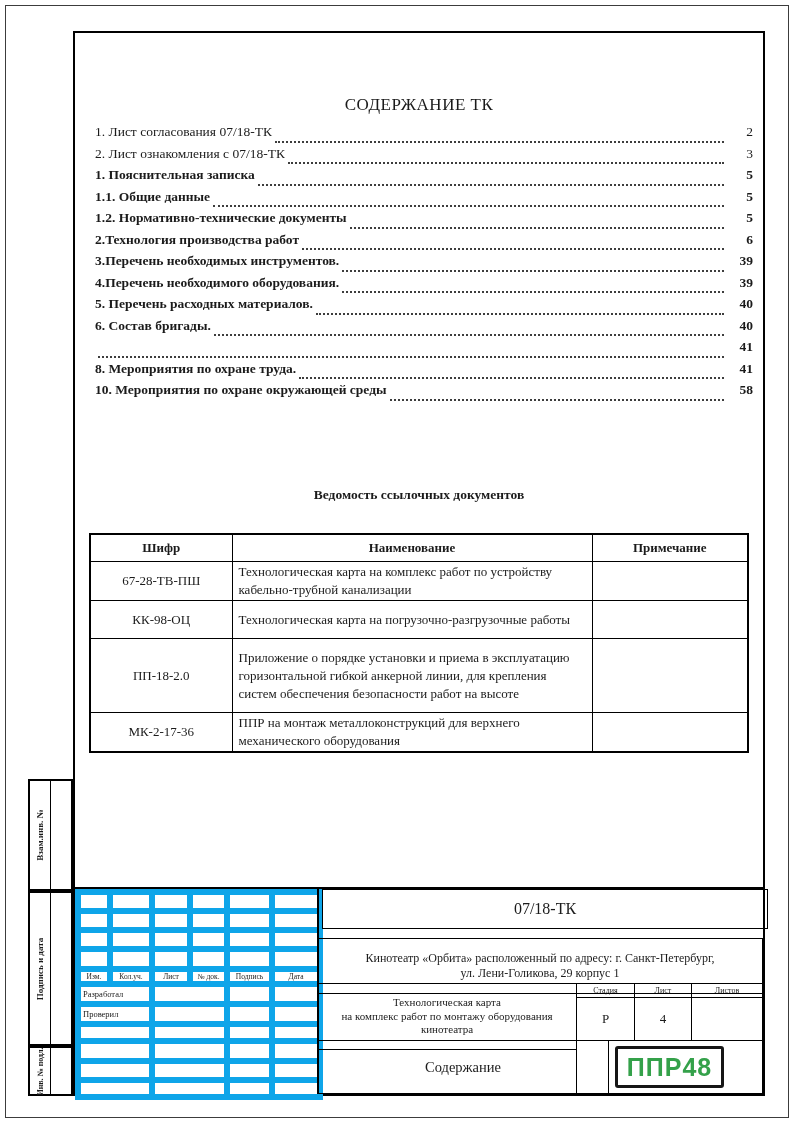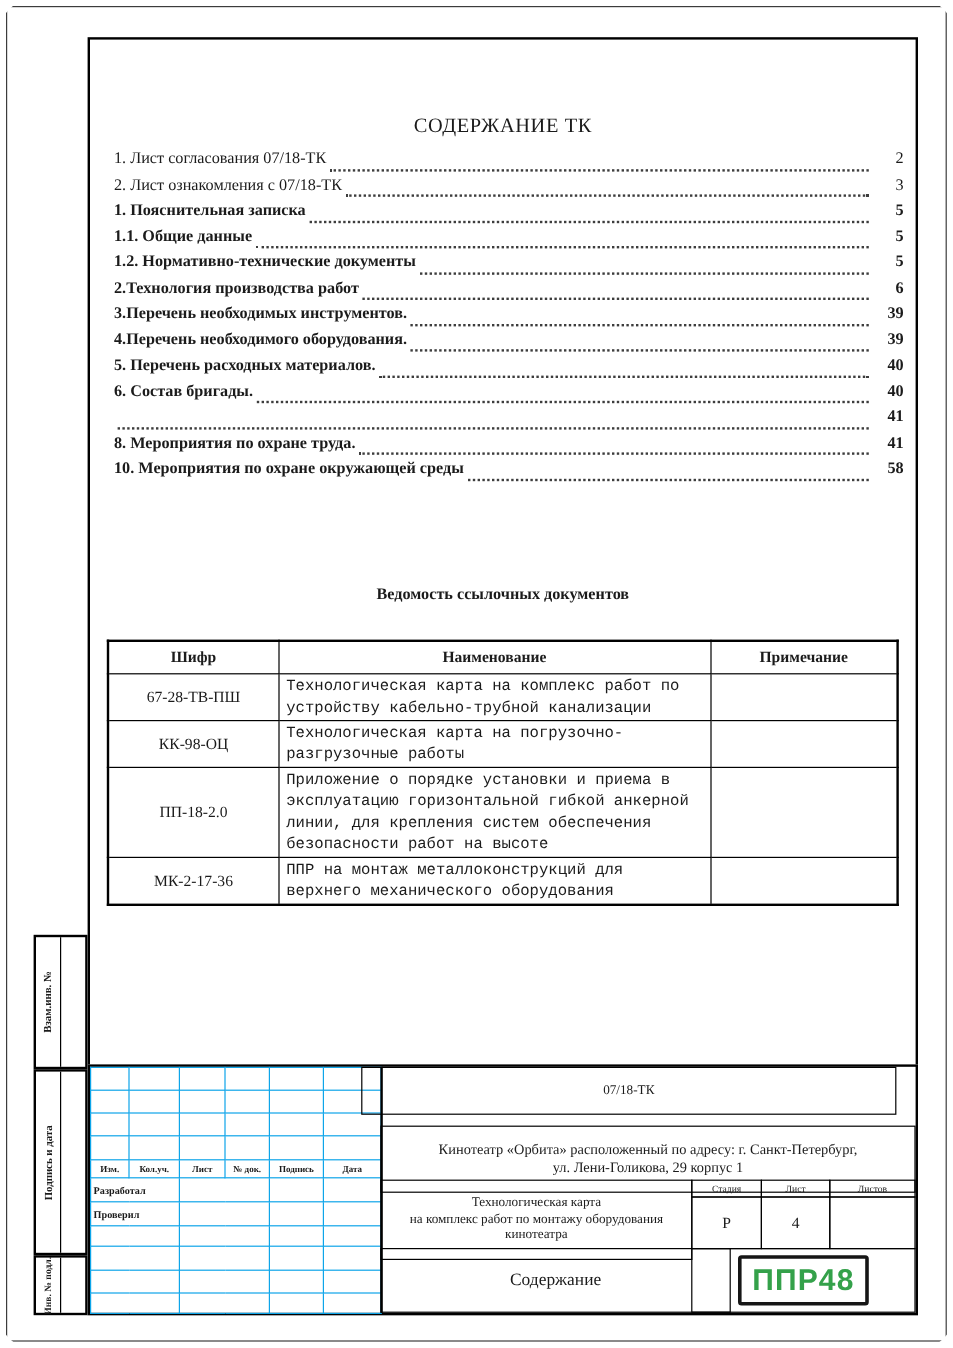--- a/index.html
+++ b/index.html
@@ -1,17 +1,17 @@
 <!DOCTYPE html>
 <html><head>
 <meta charset="utf-8">
 <style>
   html,body{margin:0;padding:0;background:#fff;}
   .page{position:relative;width:794px;height:1123px;background:#fff;overflow:hidden;
-        font-family:"Liberation Serif",serif;color:#1b1b1b;border-radius:26px;}
+        font-family:"Liberation Serif",serif;color:#1b1b1b;}
   .outer-border{position:absolute;inset:5px;border:1px solid #3c3c3c;}
   .frame{position:absolute;left:73px;top:31px;width:692px;height:1065px;
          border:2px solid #000;box-sizing:border-box;}
 
   
   .doc-title{position:absolute;left:0;right:0;top:62px;text-align:center;
              font-size:17px;letter-spacing:.5px;}
   .toc{position:absolute;left:20px;right:10px;top:88px;}
   .toc-row{display:flex;align-items:flex-end;height:21.5px;line-height:21.5px;
            font-size:13.5px;white-space:nowrap;}
@@ -21,40 +21,40 @@
   .toc-page{flex:0 0 26px;text-align:right;}
 
   
   .ledger-heading{position:absolute;left:0;right:0;top:454px;text-align:center;
                   font-weight:bold;font-size:13.5px;}
   table.ledger{position:absolute;left:14px;top:500px;width:658px;border-collapse:collapse;
                table-layout:fixed;font-size:13px;border:2px solid #000;}
   table.ledger th,table.ledger td{border:1px solid #000;padding:1px 6px;line-height:18px;}
   table.ledger th{font-weight:bold;text-align:center;height:24px;}
   td.code{text-align:center;vertical-align:middle;}
-  td.name{text-align:left;vertical-align:middle;font-family:Liberation Mono, monospace;}
+  td.name{text-align:left;vertical-align:middle;}
   td.note{vertical-align:middle;}
 
   
   .sb{position:absolute;left:28px;width:45px;border:2px solid #000;box-sizing:border-box;background:#fff;}
   .sb-label{position:absolute;left:0;top:0;bottom:0;width:20px;border-right:1px solid #000;
             display:flex;align-items:center;justify-content:center;}
   .sb-label span{transform:rotate(-90deg);white-space:nowrap;font-weight:bold;font-size:9px;}
 
   
   .stamp{position:absolute;left:-2px;right:-2px;bottom:-2px;height:209px;
          border:2px solid #000;box-sizing:border-box;background:#fff;}
   .stamp-divider{position:absolute;left:242px;top:0;bottom:0;width:2px;background:#000;}
   table.tg{position:absolute;left:0;top:0;width:243px;border-collapse:collapse;table-layout:fixed;}
-  table.tg td{border:1px solid #0ea5e9;padding:0 2px;font-size:8px;overflow:hidden;white-space:nowrap;font-weight:bold;}
+  table.tg td{border:6px solid #0ea5e9;padding:0 2px;font-size:8px;overflow:hidden;white-space:nowrap;}
   table.tg td.hdr{text-align:center;font-size:7.5px;}
   table.tg td.siglabel{font-size:8.5px;}
   .rc{position:absolute;box-sizing:border-box;border:1px solid #000;display:flex;
       flex-direction:column;align-items:center;justify-content:center;text-align:center;}
-  .rc-code{left:226px;top:0;width:446px;height:40px;font-size:11px;}
+  .rc-code{left:247px;top:0;width:446px;height:40px;font-size:16px;}
   .rc-object{left:242px;top:49px;width:446px;height:56px;font-size:12px;line-height:15px;}
   .rc-title{left:242px;top:94px;width:260px;height:67px;font-size:11px;line-height:13.5px;}
   .rc-stage-l{left:501px;top:94px;width:59px;height:15px;font-size:8px;}
   .rc-sheet-l{left:559px;top:94px;width:58px;height:15px;font-size:8px;}
   .rc-sheets-l{left:616px;top:94px;width:72px;height:15px;font-size:8px;}
   .rc-stage-v{left:501px;top:108px;width:59px;height:44px;font-size:13px;}
   .rc-sheet-v{left:559px;top:108px;width:58px;height:44px;font-size:13px;}
   .rc-sheets-v{left:616px;top:108px;width:72px;height:44px;font-size:13px;}
   .rc-section{left:242px;top:151px;width:292px;height:54px;font-size:14.5px;}
   .rc-logo{left:501px;top:151px;width:187px;height:54px;}

